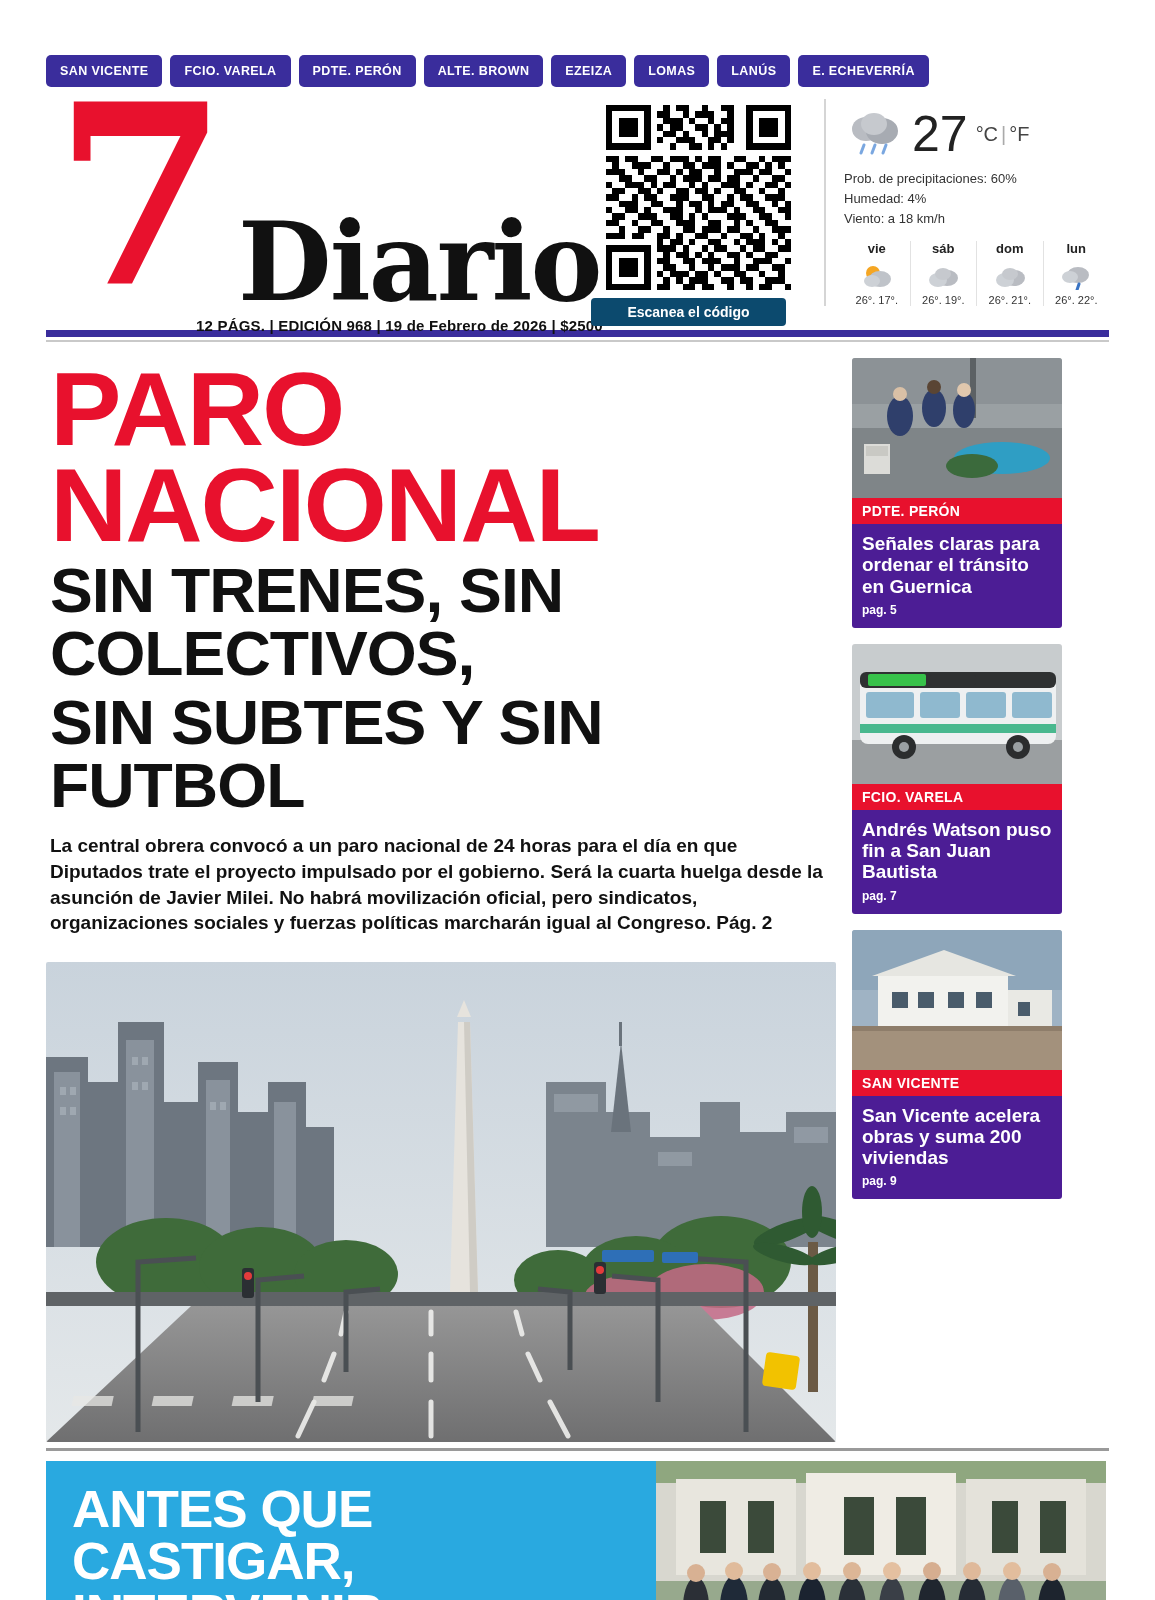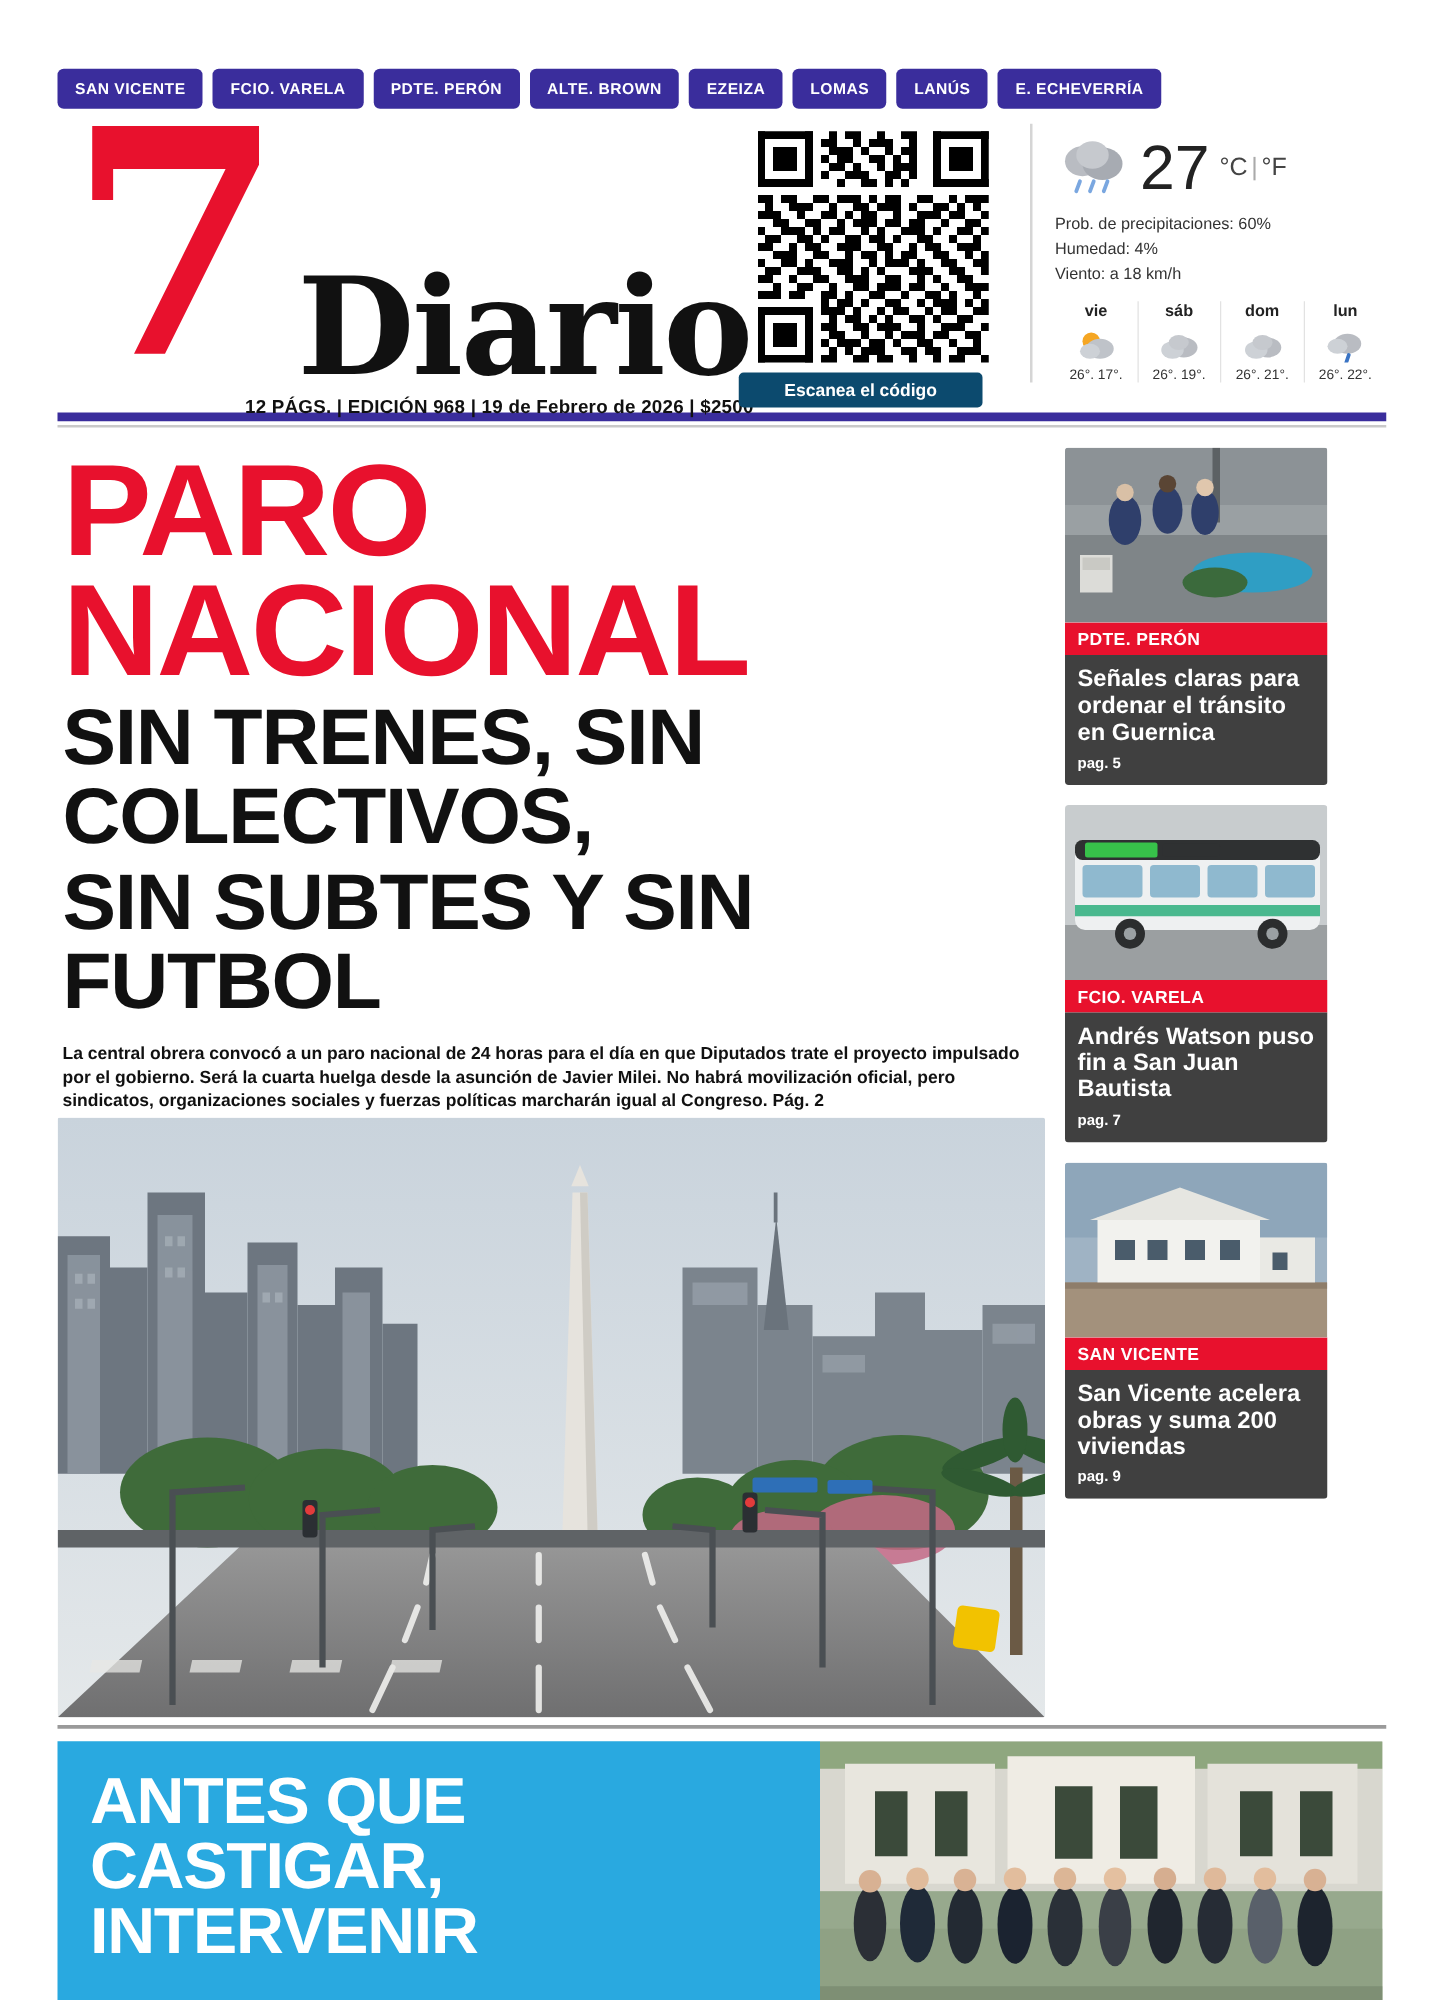--- a/index.html
+++ b/index.html
@@ -122,35 +122,35 @@
     color:#111;
     font-weight:bold;
     font-size:63px;
     line-height:1.0;
     letter-spacing:-1px;
     transform:scaleX(1.02);
     transform-origin:left center;
     margin:6px 0 0 4px;
   }
   .lead {
-    font-size:14px; font-weight:bold; line-height:1.35;
-    margin:16px 4px 4px 4px; color:#111;
+    font-size:19px; font-weight:bold; line-height:1.35;
+    margin:16px 4px 26px 4px; color:#111;
   }
 
   
   .photo-main { width:100%; height:480px; border-radius:2px; overflow:hidden; position:relative; }
 
   
   .card { margin-bottom:16px; border-radius:3px; overflow:hidden; }
   .card-img { width:100%; height:140px; position:relative; overflow:hidden; }
   .card-tag {
     background:#e8112d; color:#fff; font-weight:bold; font-size:14px;
     padding:5px 10px; letter-spacing:.3px;
   }
-  .card-body { background:#404040; color:#fff; padding:9px 10px 11px 10px; }
+  .card-body { background:#4c1d95; color:#fff; padding:9px 10px 11px 10px; }
   .card-title { font-size:19px; font-weight:bold; line-height:1.12; }
   .card-page { font-size:12px; font-weight:bold; margin-top:6px; }
 
   
   .bottom { margin-top:6px; }
   .bottom-rule { height:3px; background:#9a9a9a; }
   .banner { display:flex; margin-top:10px; height:250px; }
   .banner-text { width:610px; background:#29a9e0; color:#fff; padding:22px 26px 18px 26px; }
   .banner-title {
     font-family:"Liberation Sans Narrow","Liberation Sans",sans-serif;

